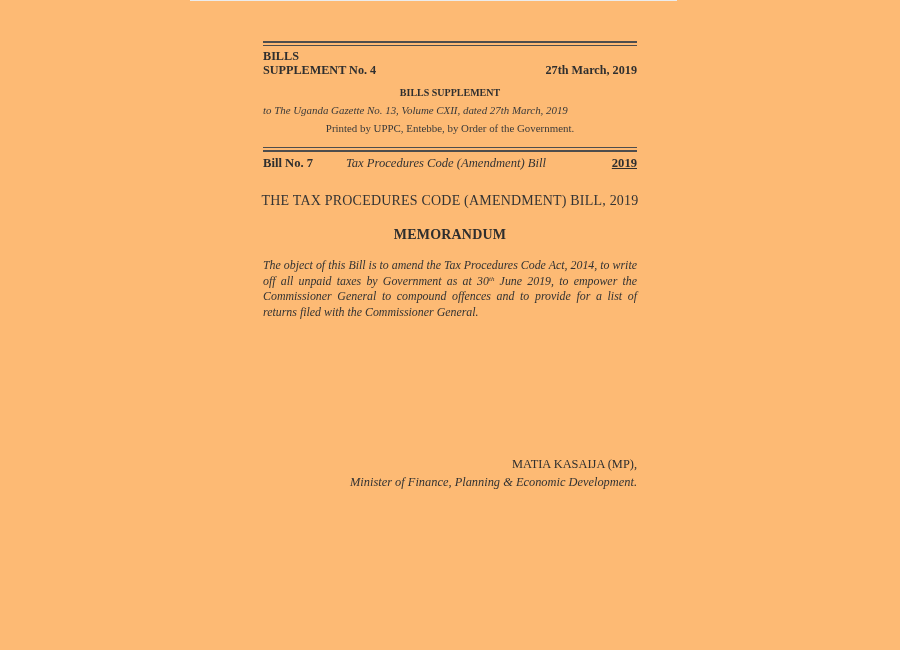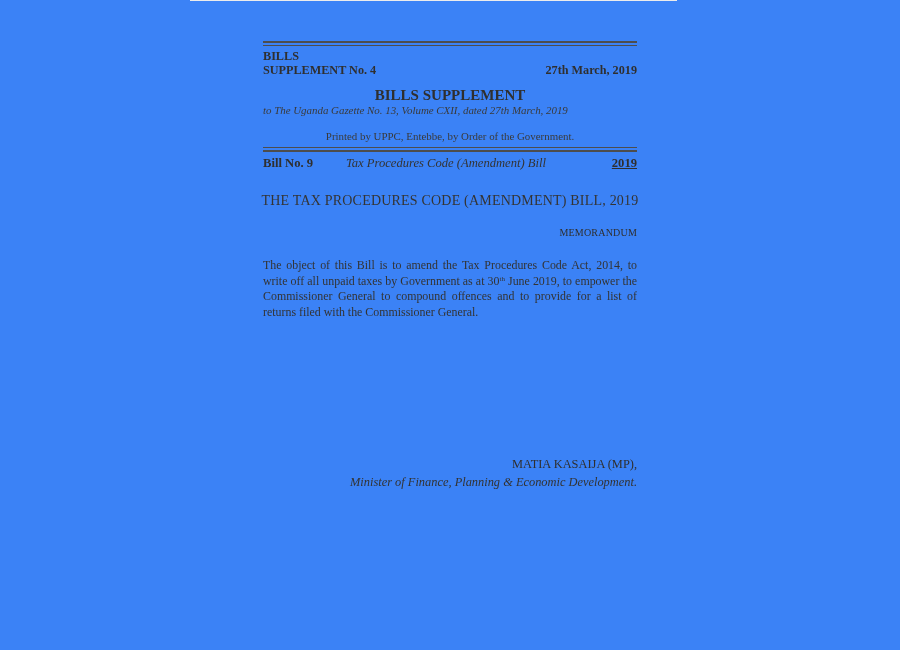--- a/index.html
+++ b/index.html
@@ -4,21 +4,21 @@
 <style>
   html, body {
     margin: 0;
     padding: 0;
     background: #ffffff;
   }
   .canvas {
     position: relative;
     width: 900px;
     height: 650px;
-    background: #3b82f6;
+    background: #fdba74;
     overflow: hidden;
     font-family: "Liberation Serif", "DejaVu Serif", serif;
     color: #343434;
   }
   .top-edge {
     position: absolute;
     left: 190px;
     top: 0;
     width: 487px;
     height: 1px;
@@ -63,41 +63,40 @@
     align-items: baseline;
     gap: 21px;
   }
   .center-title {
     position: absolute;
     top: 87px;
     left: 0;
     right: 0;
     text-align: center;
     font-weight: bold;
-    font-size: 15px;
+    font-size: 10px;
     color: #2f2f2f;
   }
   .gazette {
     position: absolute;
     top: 104px;
     left: 0;
     right: 0;
     font-style: italic;
     font-size: 10.9px;
     color: #3a3a3a;
   }
   .printer {
     position: absolute;
     top: 122px;
     left: 0;
     right: 0;
     text-align: center;
     font-size: 10.9px;
     color: #3a3a3a;
-    margin-top: 8px;
   }
   .bill-row {
     position: absolute;
     top: 156px;
     left: 0;
     right: 0;
     height: 17px;
     font-size: 12.6px;
   }
   .bill-no {
@@ -130,35 +129,36 @@
     right: -12px;
     text-align: center;
     font-size: 14px;
     letter-spacing: 0.2px;
   }
   .memo-heading {
     position: absolute;
     top: 227px;
     left: 0;
     right: 0;
-    text-align: right;
-    font-weight: normal;
-    font-size: 10px;
+    text-align: center;
+    font-weight: bold;
+    font-size: 14px;
     letter-spacing: 0.2px;
     color: #2e2e2e;
   }
   .memo-body {
     position: absolute;
     top: 258px;
     left: 0;
     right: 0;
     font-size: 11.9px;
     line-height: 15.6px;
     text-align: justify;
     color: #333333;
+    font-style: italic;
   }
   .memo-body sup {
     font-size: 7px;
     line-height: 0;
     vertical-align: 4px;
   }
   .sig-name {
     position: absolute;
     top: 457px;
     left: 2px;
@@ -196,21 +196,21 @@
       </div>
     </div>
 
     <div class="center-title">BILLS SUPPLEMENT</div>
     <div class="gazette">to The Uganda Gazette No. 13, Volume CXII, dated 27th March, 2019</div>
     <div class="printer">Printed by UPPC, Entebbe, by Order of the Government.</div>
 
     <div class="rule rule-close"></div>
 
     <div class="bill-row">
-      <span class="bill-no">Bill No. 9</span>
+      <span class="bill-no">Bill No. 7</span>
       <span class="bill-title">Tax Procedures Code (Amendment) Bill</span>
       <span class="bill-year">2019</span>
     </div>
 
     <div class="act-title">THE TAX PROCEDURES CODE (AMENDMENT) BILL, 2019</div>
 
     <div class="memo-heading">MEMORANDUM</div>
 
     <div class="memo-body">
       <span>The object of this Bill is to amend the Tax Procedures Code Act, 2014, to write off all unpaid taxes by Government as at 30</span><sup>th</sup><span> June 2019, to empower the Commissioner General to compound offences and to provide for a list of returns filed with the Commissioner General.</span>

